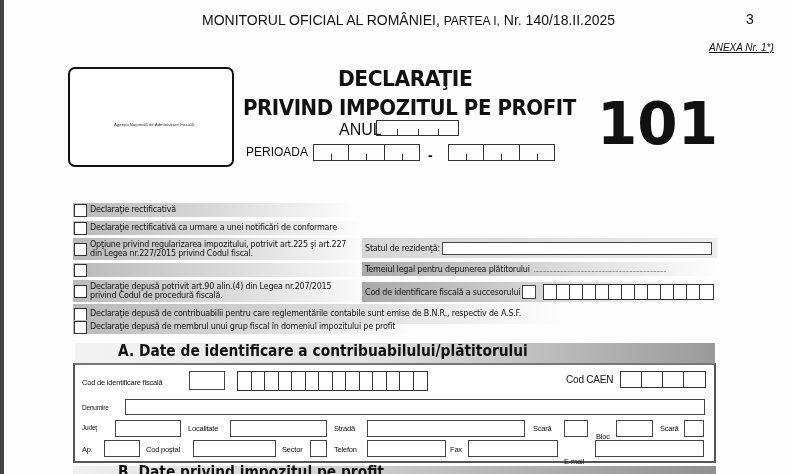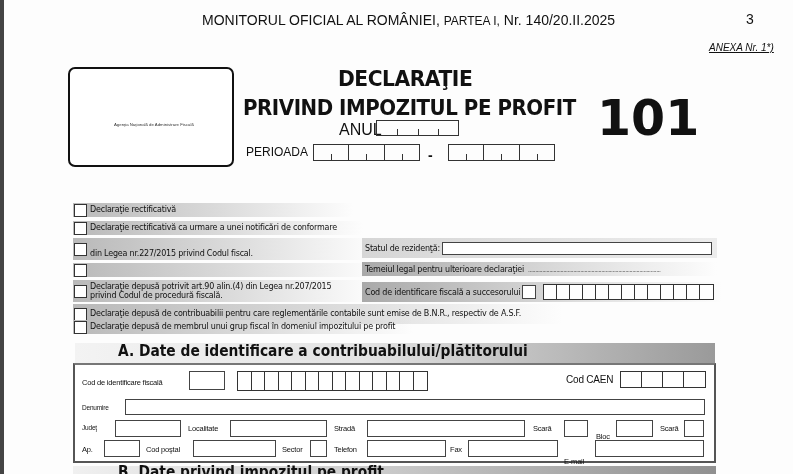--- a/index.html
+++ b/index.html
@@ -10,21 +10,21 @@
 .hdr .sm{font-size:12px}
 .pgnum{position:absolute;left:746px;top:11px;font-size:14px}
 .anexa{position:absolute;left:709px;top:42px;font-size:10px;font-style:italic;text-decoration:underline}
 .logo-box{position:absolute;left:68px;top:67px;width:166px;height:100px;border:2.5px solid #111;border-radius:7px;background:#fff}
 .logo{position:absolute;left:24px;top:27px;display:flex;align-items:center}
 .shield{width:16px;height:18px;margin-right:2px}
 .logo-text{font-family:"Liberation Sans",sans-serif;font-weight:900;font-size:25px;letter-spacing:-0.5px;line-height:1;transform:scaleX(1.15);transform-origin:left}
 .logo-sub{position:absolute;left:44px;top:53px;font-size:4.3px;color:#333;white-space:nowrap}
 .title1{position:absolute;left:338px;top:66px;font-size:22px;font-weight:bold;font-family:"DejaVu Sans",sans-serif;letter-spacing:-0.5px;transform:scaleX(0.92);transform-origin:left}
 .title2{position:absolute;left:243px;top:95px;font-size:22px;font-weight:bold;font-family:"DejaVu Sans",sans-serif;letter-spacing:-0.5px;transform:scaleX(0.9);transform-origin:left;white-space:nowrap}
-.formno{position:absolute;left:597px;top:90px;font-size:49px;font-weight:bold;font-family:"DejaVu Sans",sans-serif;letter-spacing:0;}
+.formno{position:absolute;left:597px;top:90px;font-size:58px;font-weight:bold;font-family:"DejaVu Sans",sans-serif;letter-spacing:0;}
 .lbl-anul{position:absolute;left:339px;top:121px;font-size:16px}
 .digitbox{position:absolute;border:1px solid #333;height:17px;display:flex}
 .digitbox .d{flex:1;position:relative;border-right:1px solid #333}
 .digitbox .d:last-child{border-right:none}
 .digitbox .tick{position:absolute;bottom:0;left:50%;width:1px;height:6px;background:#333}
 .anul-box{left:376px;top:120px;width:83px;height:16px}
 .lbl-per{position:absolute;left:246px;top:145px;font-size:12px}
 .dash{position:absolute;left:428px;top:147px;font-size:14px;font-weight:bold}
 .crow{position:absolute;display:flex;align-items:center;font-family:"DejaVu Sans",sans-serif;font-size:8px;color:#111;background:linear-gradient(90deg,#b9b9b9 0%,#d9d9d9 50%,rgba(255,255,255,0) 100%);}
 .cb{width:13px;height:13px;border:1.5px solid #333;background:#fff;margin:0 3px 0 1px;flex:none}
@@ -45,21 +45,21 @@
 .secB-title{position:absolute;left:118px;top:463px;font-size:15px;font-weight:bold;font-family:"DejaVu Sans",sans-serif;transform:scaleX(0.92);transform-origin:left;white-space:nowrap}
 </style>
 </head>
 <body>
 
 <div class="edge"></div>
 
 <div class="hdr">
   <span>MONITORUL OFICIAL AL ROMÂNIEI,</span>
   <span class="sm">PARTEA I,</span>
-  <span>Nr. 140/20.II.2025</span>
+  <span>Nr. 140/18.II.2025</span>
 </div>
 <div class="pgnum">3</div>
 <div class="anexa">ANEXA Nr. 1*)</div>
 
 <div class="logo-box">
   <div class="logo-sub">Agenţia Naţională de Administrare Fiscală</div>
 </div>
 
 <div class="title1">DECLARAŢIE</div>
 <div class="title2">PRIVIND IMPOZITUL PE PROFIT</div>
@@ -107,21 +107,21 @@
 <div class="crow" style="left:73px;top:203px;width:280px;height:14px">
   <div class="cb"></div>
   <span>Declaraţie rectificativă</span>
 </div>
 <div class="crow" style="left:73px;top:221px;width:290px;height:14px">
   <div class="cb"></div>
   <span>Declaraţie rectificativă ca urmare a unei notificări de conformare</span>
 </div>
 <div class="crow" style="left:73px;top:238px;width:300px;height:22px">
   <div class="cb"></div>
-  <span><br><span>din Legea nr.227/2015 privind Codul fiscal.</span></span>
+  <span><span>Opţiune privind regularizarea impozitului,  potrivit art.225 şi art.227</span><br><span>din Legea nr.227/2015 privind Codul fiscal.</span></span>
 </div>
 <div class="crow" style="left:73px;top:263px;width:300px;height:14px">
   <div class="cb"></div>
 </div>
 <div class="crow" style="left:73px;top:280px;width:300px;height:22px">
   <div class="cb"></div>
   <span><span>Declaraţie depusă potrivit art.90 alin.(4) din Legea nr.207/2015</span><br><span>privind Codul de procedură fiscală.</span></span>
 </div>
 <div class="crow" style="left:73px;top:304px;width:490px;height:20px">
   <div class="cb"></div>
@@ -130,21 +130,21 @@
 <div class="crow" style="left:73px;top:320px;width:340px;height:14px">
   <div class="cb"></div>
   <span>Declaraţie depusă de membrul unui grup fiscal în domeniul impozitului pe profit</span>
 </div>
 
 <div class="right-row g1" style="left:362px;top:238px;width:355px;height:20px">
   <span>Statul de rezidenţă:</span>
   <div class="txtinput" style="margin-left:2px;width:270px"></div>
 </div>
 <div class="right-row g2" style="left:362px;top:262px;width:355px;height:14px">
-  <span>Temeiul legal pentru ulterioare declaraţiei</span>
+  <span>Temeiul legal pentru depunerea plătitorului</span>
   <span style="margin-left:4px;font-size:6px;letter-spacing:-0.5px;color:#333">..............................................................................................</span>
 </div>
 <div class="right-row g2" style="left:362px;top:282px;width:360px;height:20px">
   <span>Cod de identificare fiscală a succesorului</span>
   <div class="box" style="position:relative;margin-left:2px;width:14px;height:14px"></div>
   <div class="cells" style="position:relative;margin-left:7px;height:16px">
     <div class="c" style="width:13px"></div>
       <div class="c" style="width:13px"></div>
       <div class="c" style="width:13px"></div>
       <div class="c" style="width:13px"></div>

